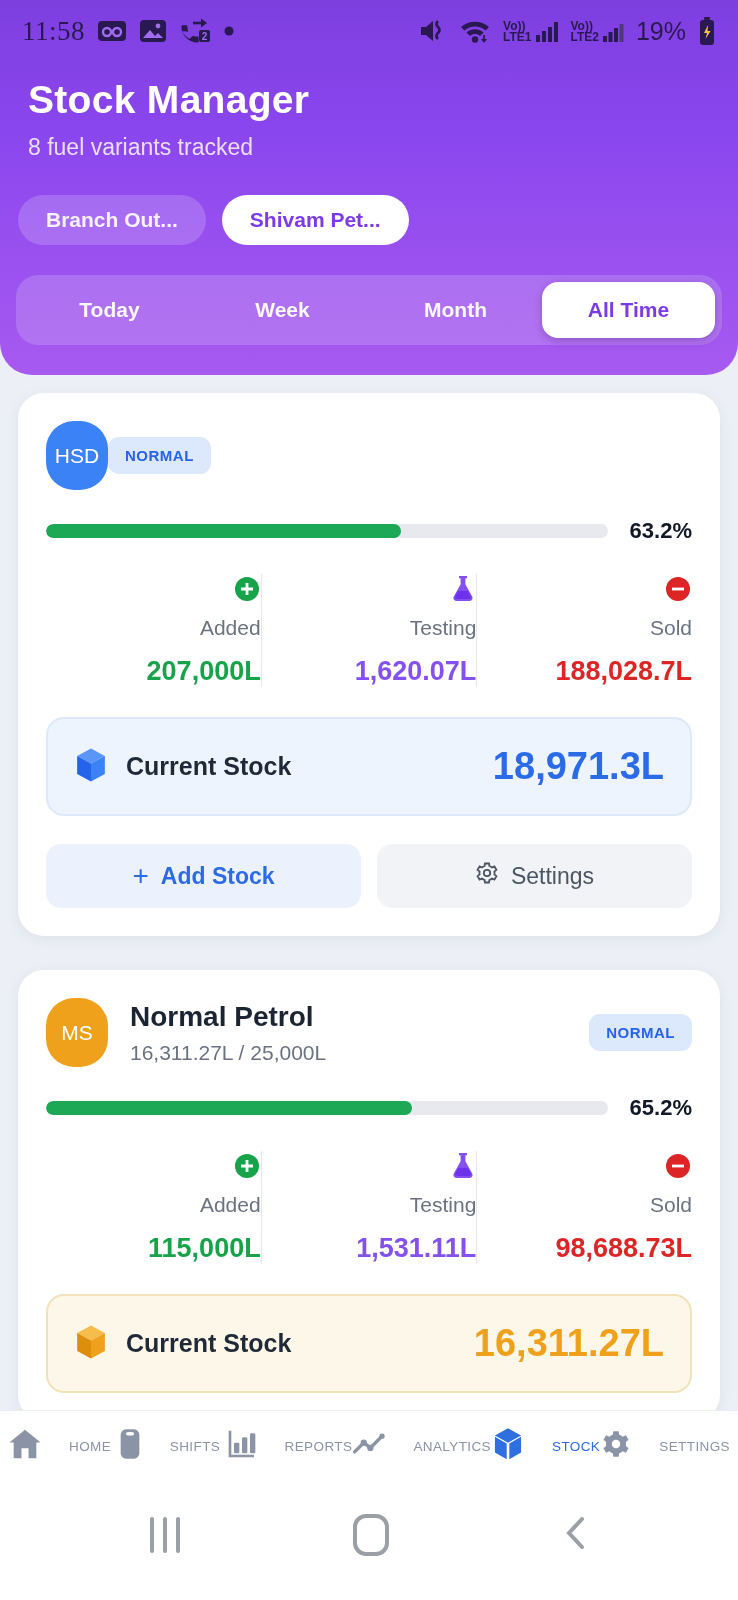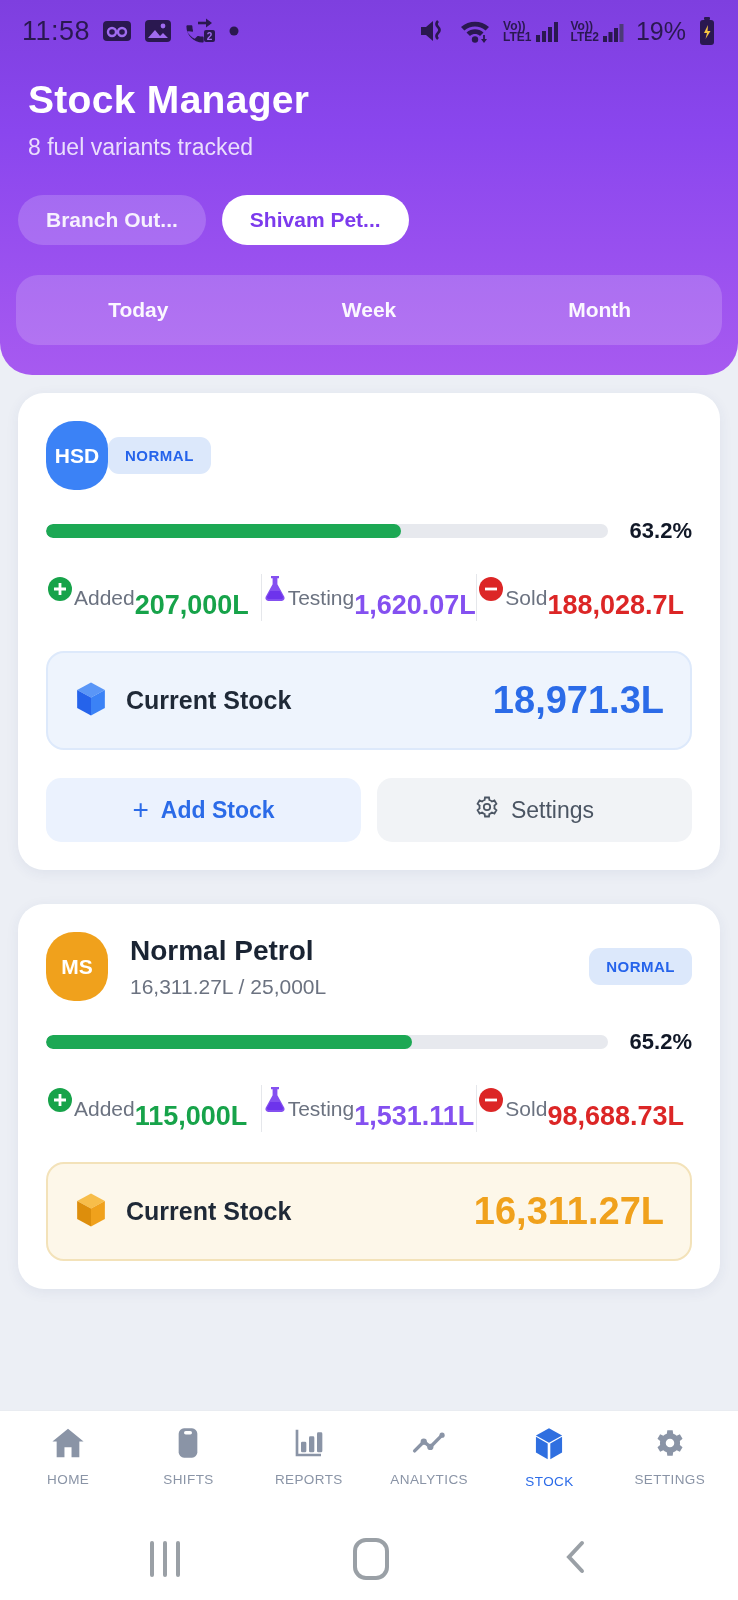--- a/index.html
+++ b/index.html
@@ -17,21 +17,21 @@
     border-radius:0 0 32px 32px;
     padding-bottom:30px;
   }
   .status-bar {
     height:54px;
     display:flex; justify-content:space-between; align-items:center;
     padding:8px 22px 0 22px;
     color:var(--statusbar-ink);
   }
   .sb-left, .sb-right { display:flex; align-items:center; gap:12px; }
-  .sb-time { font-size:27px; font-weight:400; letter-spacing:.5px; }
+  .sb-time { font-size:27px; font-weight:400; letter-spacing:.5px;font-family:Liberation Serif, serif; }
   .sb-ic { display:inline-flex; align-items:center; }
   .lte-block { display:flex; align-items:flex-end; gap:3px; }
   .lte-text { display:flex; flex-direction:column; line-height:11px; font-size:12px; font-weight:700; text-align:left; }
   .sb-batt-pct { font-size:25px; }
   .page-title { color:#ffffff; font-size:39px; font-weight:700; margin:24px 28px 0; letter-spacing:.3px; }
   .page-subtitle { color:rgba(255,255,255,.82); font-size:23px; margin:12px 28px 0; }
   .chips { display:flex; gap:16px; margin:34px 18px 0; }
   .chip { padding:13px 28px; border-radius:28px; font-size:21px; font-weight:700; cursor:pointer; }
   .chip.inactive { background:rgba(255,255,255,.18); color:rgba(255,255,255,.9); }
   .chip.active { background:#ffffff; color:var(--purple); }
@@ -41,33 +41,33 @@
     border-radius:22px; padding:7px;
     display:flex;
   }
   .tab { flex:1; text-align:center; padding:16px 0; font-size:21px; font-weight:700; color:rgba(255,255,255,.95); border-radius:16px; cursor:pointer; }
   .tab.active { background:#ffffff; color:var(--purple); box-shadow:0 3px 8px rgba(40,10,90,.25); }
 
   
   .cards { padding:18px; display:flex; flex-direction:column; gap:34px; }
   .card { background:#ffffff; border-radius:26px; padding:28px; box-shadow:0 3px 14px rgba(40,60,110,.07); }
   .card-head { display:flex; align-items:center; }
-  .fuel-badge { width:62px; height:69px; border-radius:28px; display:flex; align-items:center; justify-content:center; color:#fff; font-size:21px; font-weight:700; flex:none; }
+  .fuel-badge { width:62px; height:69px; border-radius:28px; display:flex; align-items:center; justify-content:center; color:#fff; font-size:21px; font-weight:400; flex:none; }
   .fuel-badge.blue { background:var(--blue-badge); }
   .fuel-badge.orange { background:var(--orange); }
   .card-titles { margin-left:22px; flex:1; min-width:0; }
   .card-title { font-size:28px; font-weight:700; color:#1a2433; }
   .card-sub { font-size:21px; color:#6b7280; margin-top:8px; }
   .status-badge { background:#dce8fb; color:#2563eb; font-size:15px; font-weight:700; letter-spacing:.5px; padding:10px 17px; border-radius:11px; flex:none; }
   .progress-row { display:flex; align-items:center; gap:16px; margin-top:28px; }
   .track { flex:1; height:14px; background:#e7e9ee; border-radius:7px; overflow:hidden; }
   .fill { height:100%; background:var(--green-bar); border-radius:7px; }
   .pct { font-size:22px; font-weight:700; color:#111827; width:68px; text-align:right; }
   .stats { display:flex; margin-top:30px; }
-  .stat { flex:1; display:flex; flex-direction:row; align-items:flex-start; }
+  .stat { flex:1; display:flex; flex-direction:column; align-items:flex-end; }
   .stat + .stat { border-left:1px solid #e5e7eb; }
   .stat-icon { height:30px; display:flex; align-items:center; }
   .stat-label { font-size:21px; color:#6b7280; margin-top:12px; }
   .stat-value { font-size:27px; font-weight:700; margin-top:16px; }
   .stat-value.green { color:var(--green); }
   .stat-value.violet { color:var(--violet); }
   .stat-value.red { color:var(--red); }
   .current { margin-top:30px; display:flex; align-items:center; padding:26px 26px; border-radius:18px; }
   .current.blue { background:#eef4fd; border:2px solid #dde9fb; }
   .current.orange { background:#fdf7e9; border:2px solid #f3e2b9; }
@@ -77,21 +77,21 @@
   .current-value.orange { color:var(--orange); }
   .actions { display:flex; gap:16px; margin-top:28px; }
   .btn { flex:1; height:64px; border-radius:15px; display:flex; align-items:center; justify-content:center; gap:12px; font-size:23px; cursor:pointer; border:none; }
   .btn.add { background:#ebf2fe; color:var(--blue); font-weight:700; }
   .btn.add .plus { font-size:28px; font-weight:400; }
   .btn.settings { background:#f1f3f6; color:#4b5563; font-weight:500; }
 
   
   .bottom { position:absolute; left:0; right:0; top:1410px; bottom:0; background:#ffffff; border-top:1px solid #e9ecf1; }
   .nav-items { display:flex; padding:16px 8px 0; }
-  .nav-item { flex:1; display:flex; flex-direction:column; align-items:center; gap:9px; color:#8a94a6; cursor:pointer; }
+  .nav-item { flex:1; display:flex; flex-direction:row; align-items:center; gap:27px; color:#8a94a6; cursor:pointer; }
   .nav-item.active { color:var(--blue); }
   .nav-label { font-size:13.5px; letter-spacing:.4px; }
   .gesture { display:flex; align-items:center; justify-content:space-between; padding:0 150px; margin-top:48px; color:#9aa0a6; }
   .recents-bars { display:flex; gap:9px; }
   .recents-bars i { display:block; width:4px; height:36px; background:#9aa0a6; border-radius:2px; }
   .home-square { width:36px; height:42px; border:4px solid #9aa0a6; border-radius:13px; }
 </style>
 </head>
 <body>
 
@@ -184,20 +184,21 @@
 
   <div class="chips">
     <div class="chip inactive">Branch Out...</div>
     <div class="chip active">Shivam Pet...</div>
   </div>
 
   <div class="tabs">
     <div class="tab">Today</div>
     <div class="tab">Week</div>
     <div class="tab">Month</div>
+    <div class="tab active">All Time</div>
   </div>
 </div>
 
 <div class="cards">
 
   <div class="card">
     <div class="card-head">
       <div class="fuel-badge blue">HSD</div>
       <div class="status-badge">NORMAL</div>
     </div>

